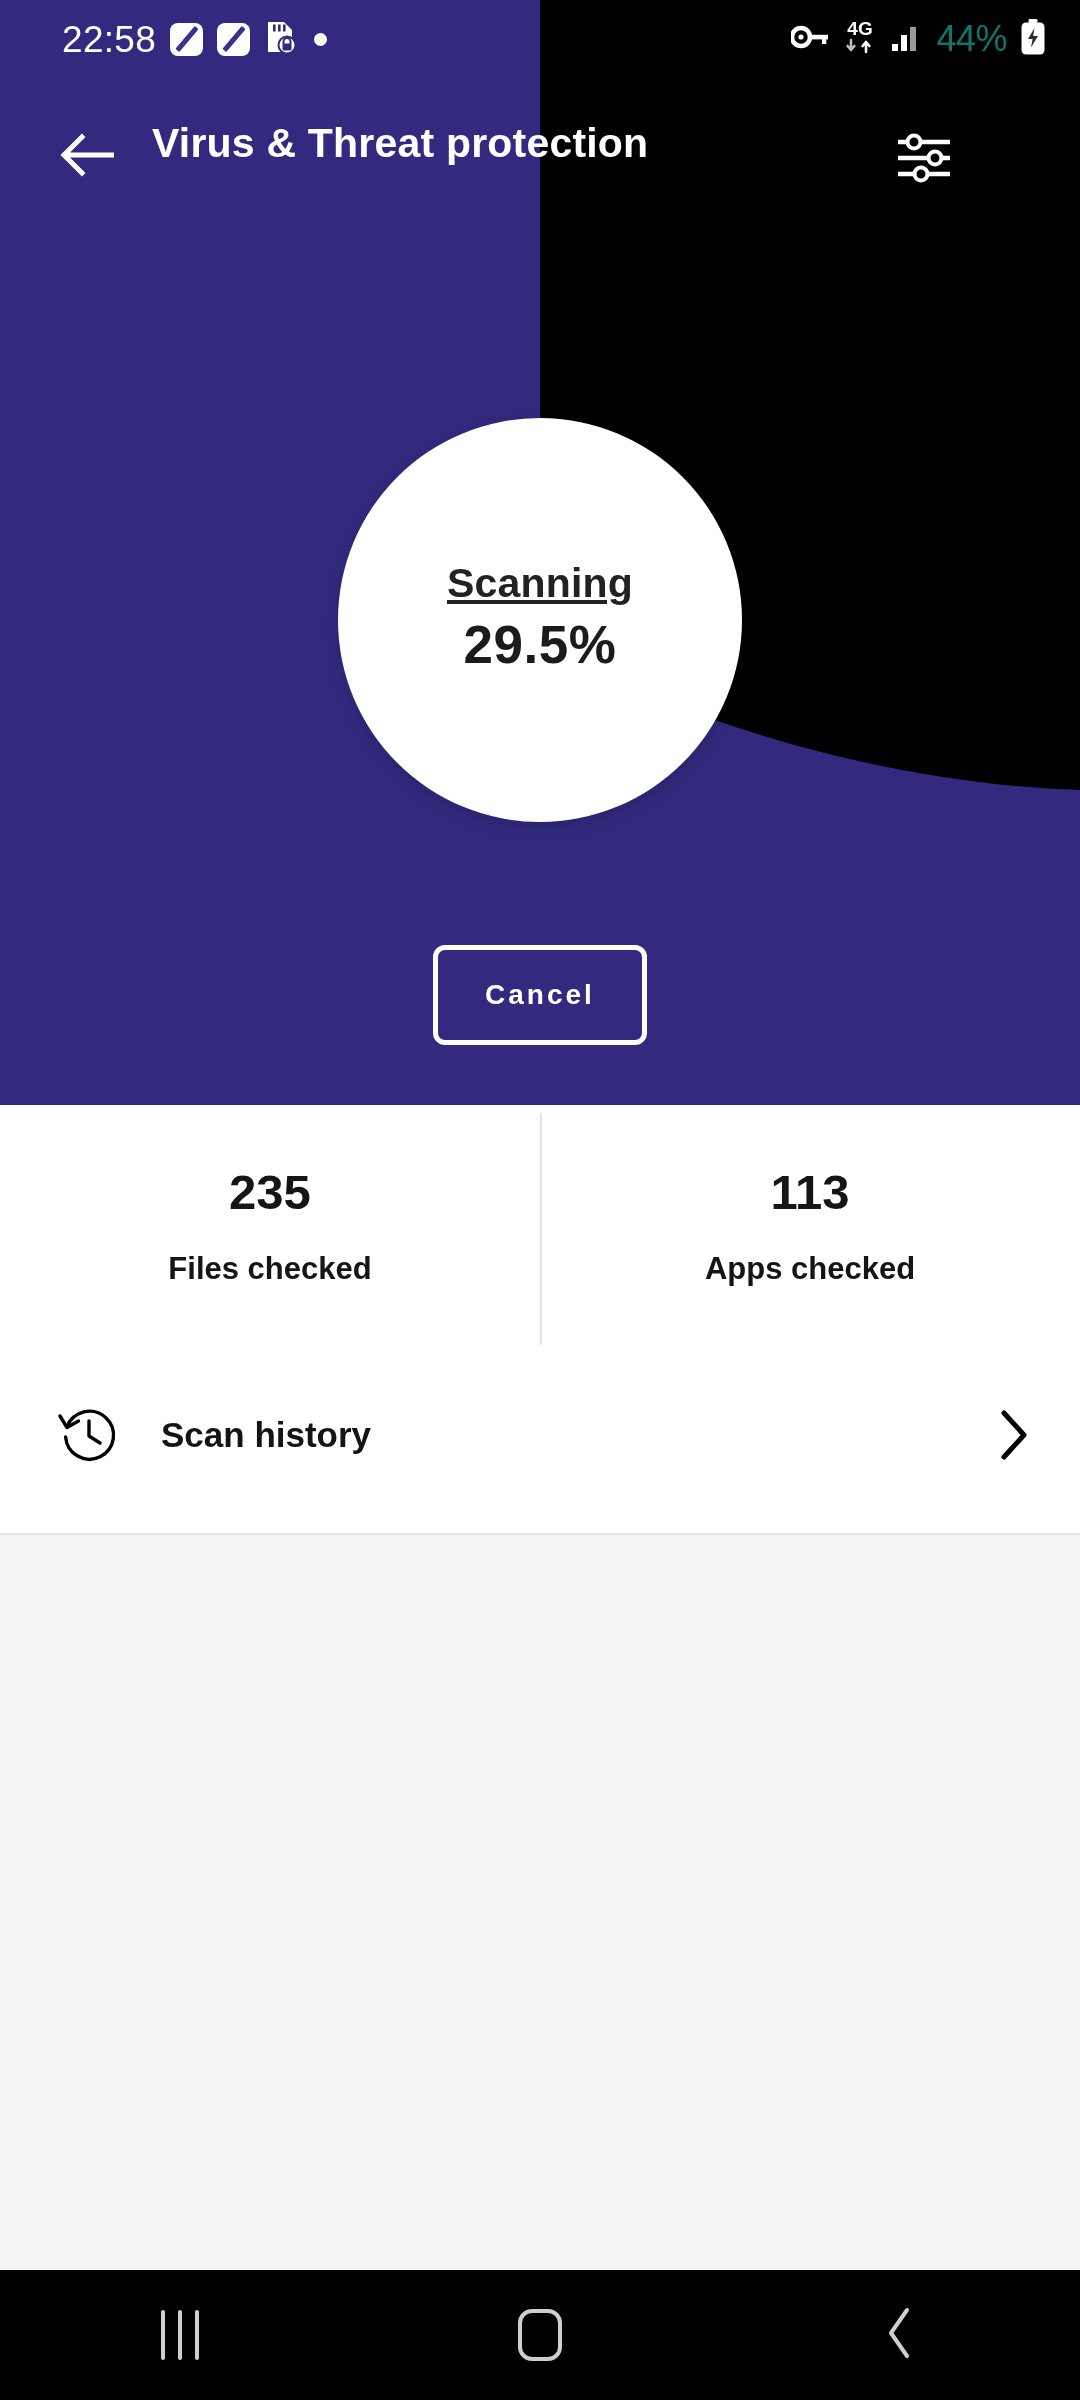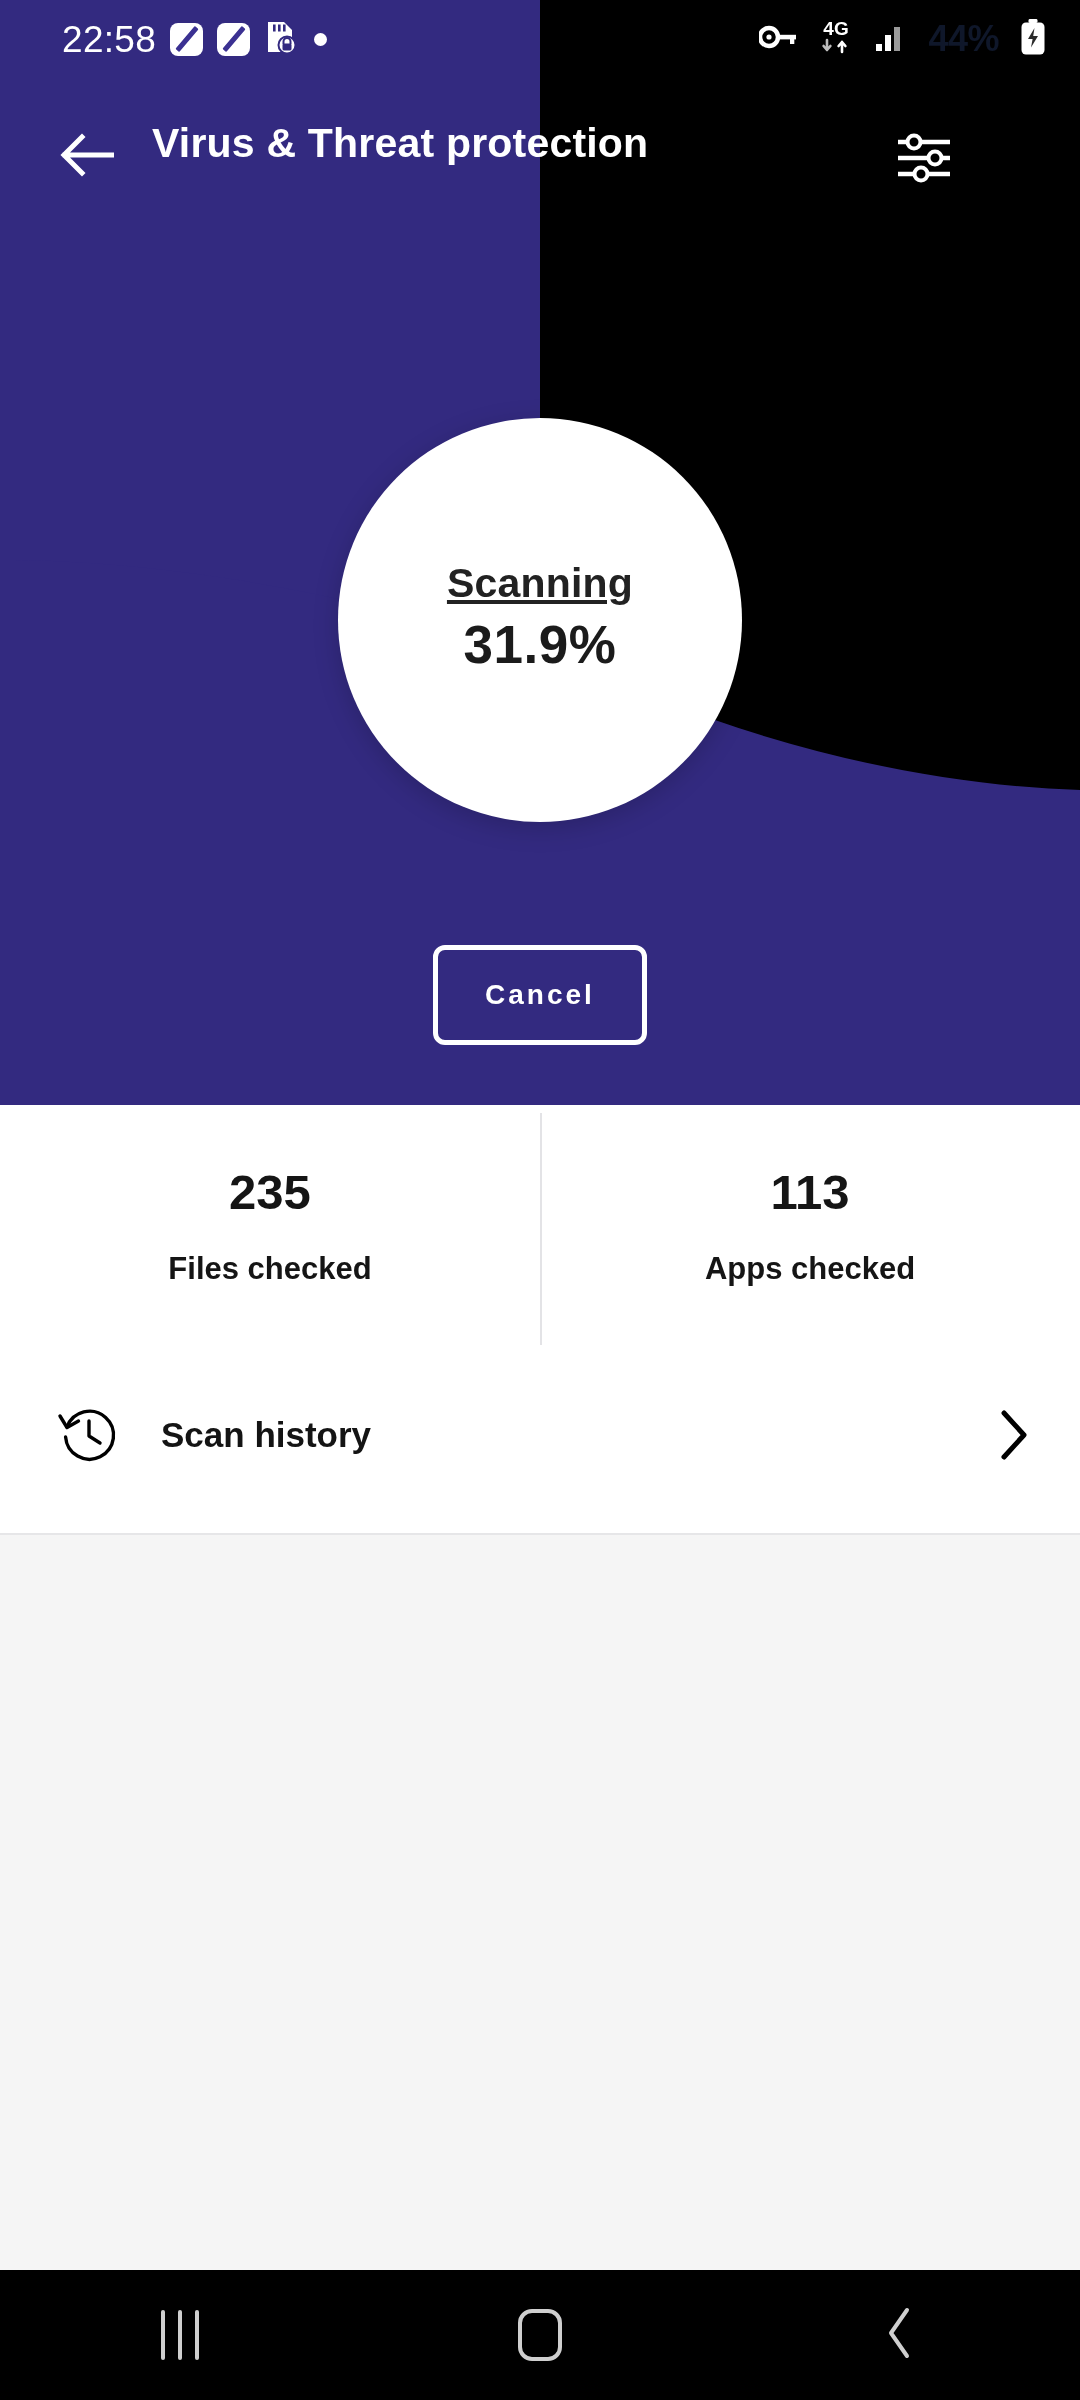--- a/index.html
+++ b/index.html
@@ -16,32 +16,32 @@
   .hero-svg { position:absolute; left:0; top:0; width:1080px; height:1105px; display:block; }
 
   
   .statusbar {
     position:absolute; left:0; top:0; width:1080px; height:78px;
     display:flex; align-items:center; justify-content:space-between;
     padding:0 34px 0 62px; z-index:6;
   }
   .sb-left { display:flex; align-items:center; gap:14px; }
   .sb-time { color:#fff; font-size:37px; font-weight:400; letter-spacing:.3px; line-height:1; }
-  .sb-right { display:flex; align-items:center; gap:21px; }
+  .sb-right { display:flex; align-items:center; gap:13px; }
 
   .ic-pen { width:33px; height:33px; border-radius:8px; background:#fff; position:relative; overflow:hidden; }
   .ic-pen::after {
     content:""; position:absolute; left:50%; top:50%;
     width:5px; height:30px; background:#3b3192;
     transform:translate(-50%,-50%) rotate(40deg);
     border-radius:1px;
   }
   .ic-dot { width:13px; height:13px; border-radius:50%; background:#fff; margin-left:4px; }
 
-  .sb-batt-txt { color:#0f172a; font-size:36px; font-weight:700; letter-spacing:-.5px; line-height:1; }
+  .sb-batt-txt { color:#0f766e; font-size:36px; font-weight:400; letter-spacing:-.5px; line-height:1; }
 
   
   .appbar {
     position:absolute; left:0; top:120px; width:1004px; height:108px;
     display:flex; align-items:flex-start; z-index:6; padding:0 40px 0 50px;
   }
   .backbtn { width:74px; height:74px; display:flex; align-items:center; justify-content:center; flex:0 0 auto; }
   .apptitle {
     flex:1 1 auto; color:#fff; font-size:41px; font-weight:700;
     margin-left:28px; letter-spacing:.2px; white-space:nowrap;
@@ -180,21 +180,21 @@
           <circle cx="20" cy="11" r="6.5" fill="#000" stroke="#fff" stroke-width="4"></circle>
           <circle cx="41" cy="27" r="6.5" fill="#000" stroke="#fff" stroke-width="4"></circle>
           <circle cx="27" cy="43" r="6.5" fill="#000" stroke="#fff" stroke-width="4"></circle>
         </svg>
       </span>
     </div>
   </div>
 
   <div class="scancircle">
     <div class="scan-label">Scanning</div>
-    <div class="scan-pct">31.9%</div>
+    <div class="scan-pct">29.5%</div>
   </div>
 
   <div class="cancelwrap">
     <button class="cancelbtn">Cancel</button>
   </div>
 
   <div class="card">
     <div class="stats">
       <div class="stat">
         <div class="stat-num">235</div>

